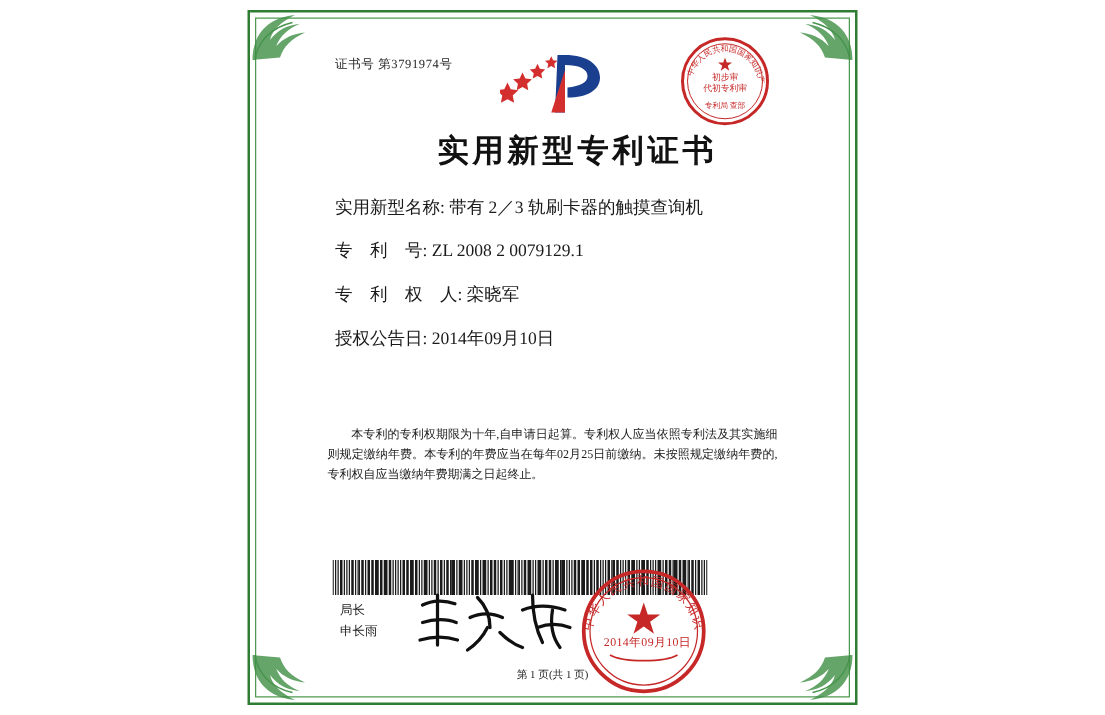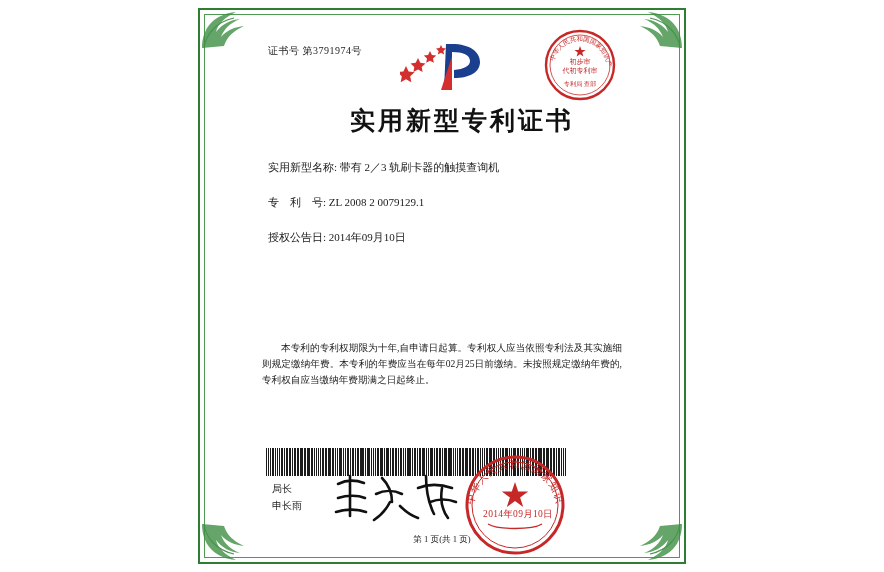--- a/index.html
+++ b/index.html
@@ -93,21 +93,21 @@
   }
 
   
   .fields {
     position: absolute;
     left: 268px;
     top: 160px;
     width: 380px;
   }
   .field-row {
-    font-size: 11px;
+    font-size: 14px;
     color: #1a1a1a;
     line-height: 14px;
     margin-bottom: 21px;
     white-space: nowrap;
   }
   .field-label {
     display: inline-block;
   }
   .field-value {
     display: inline-block;
@@ -261,20 +261,24 @@
   <div class="title">实用新型专利证书</div>
 
   <div class="fields">
     <div class="field-row">
       <span class="field-label">实用新型名称:</span>
       <span class="field-value">带有 2／3 轨刷卡器的触摸查询机</span>
     </div>
     <div class="field-row">
       <span class="field-label">专　利　号:</span>
       <span class="field-value">ZL 2008 2 0079129.1</span>
+    </div>
+    <div class="field-row">
+      <span class="field-label">专　利　权　人:</span>
+      <span class="field-value">栾晓军</span>
     </div>
     <div class="field-row">
       <span class="field-label">授权公告日:</span>
       <span class="field-value">2014年09月10日</span>
     </div>
   </div>
 
   <div class="body-text">
     <p>本专利的专利权期限为十年,自申请日起算。专利权人应当依照专利法及其实施细则规定缴纳年费。本专利的年费应当在每年02月25日前缴纳。未按照规定缴纳年费的,专利权自应当缴纳年费期满之日起终止。</p>
   </div>

